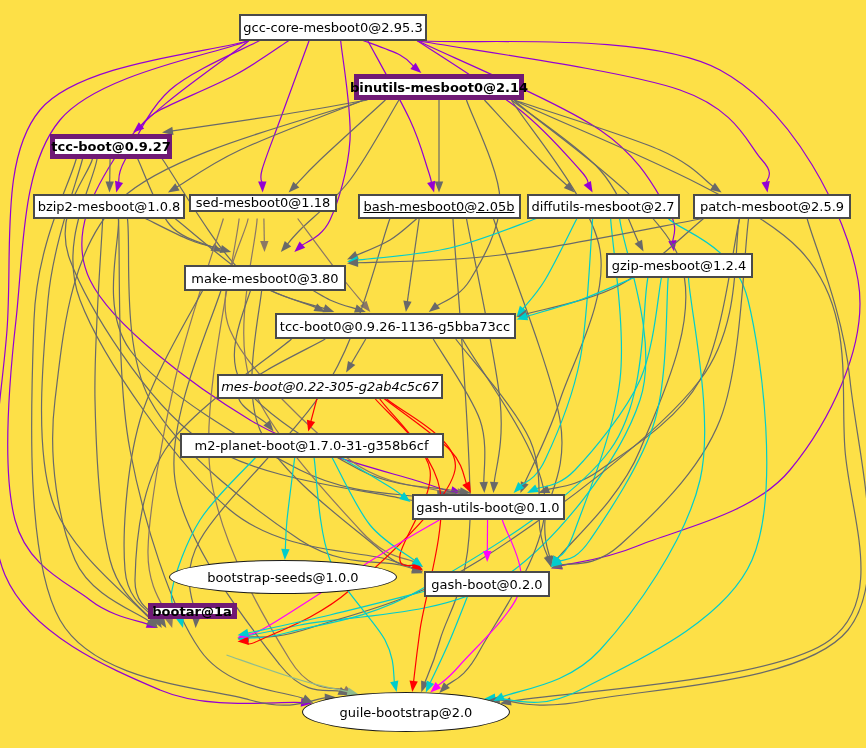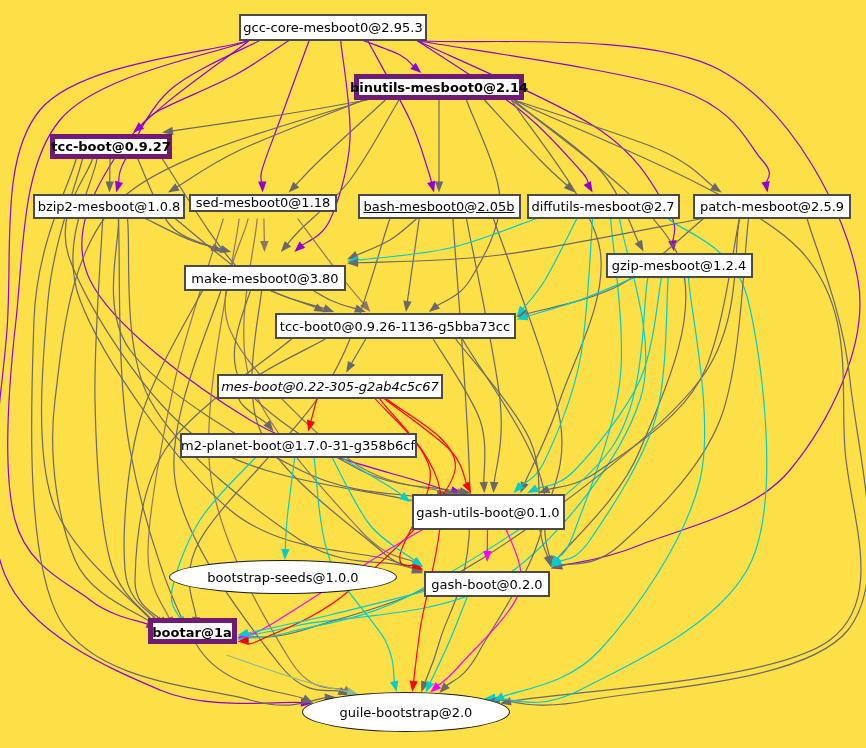--- a/index.html
+++ b/index.html
@@ -248,32 +248,32 @@
       </div>
       <div class="node box" style="left: 605.5px; top: 252.5px; width: 147px; height: 25px;">
         <span>gzip-mesboot@1.2.4</span>
       </div>
       <div class="node box" style="left: 274.5px; top: 313px; width: 241px; height: 26px;">
         <span>tcc-boot0@0.9.26-1136-g5bba73cc</span>
       </div>
       <div class="node box" style="left: 217px; top: 373.5px; width: 226px; height: 25px; font-style: italic;">
         <span>mes-boot@0.22-305-g2ab4c5c67</span>
       </div>
-      <div class="node box" style="left: 179.5px; top: 432.5px; width: 237px; height: 25px;">
+      <div class="node box" style="left: 179.5px; top: 432.5px; width: 264px; height: 25px;">
         <span>m2-planet-boot@1.7.0-31-g358b6cf</span>
       </div>
-      <div class="node box" style="left: 411.5px; top: 494px; width: 153px; height: 36px;">
+      <div class="node box" style="left: 411.5px; top: 494px; width: 153px; height: 26px;">
         <span>gash-utils-boot@0.1.0</span>
       </div>
       <div class="node ellipse thin" style="left: 169px; top: 560px; width: 228px; height: 34px;">
         <span>bootstrap-seeds@1.0.0</span>
       </div>
       <div class="node box" style="left: 424px; top: 563px; width: 126px; height: 26px; margin-top: 8px;">
         <span>gash-boot@0.2.0</span>
       </div>
-      <div class="node box thin" style="left: 147.5px; top: 618px; width: 89px; height: 26px; align-items: flex-end;">
+      <div class="node box thin" style="left: 147.5px; top: 603px; width: 89px; height: 16px;">
         <span>bootar@1a</span>
       </div>
       <div class="node ellipse thin" style="left: 302px; top: 692px; width: 208px; height: 40px;">
         <span>guile-bootstrap@2.0</span>
       </div>
     </div>
 </div>
 
 </body></html>

